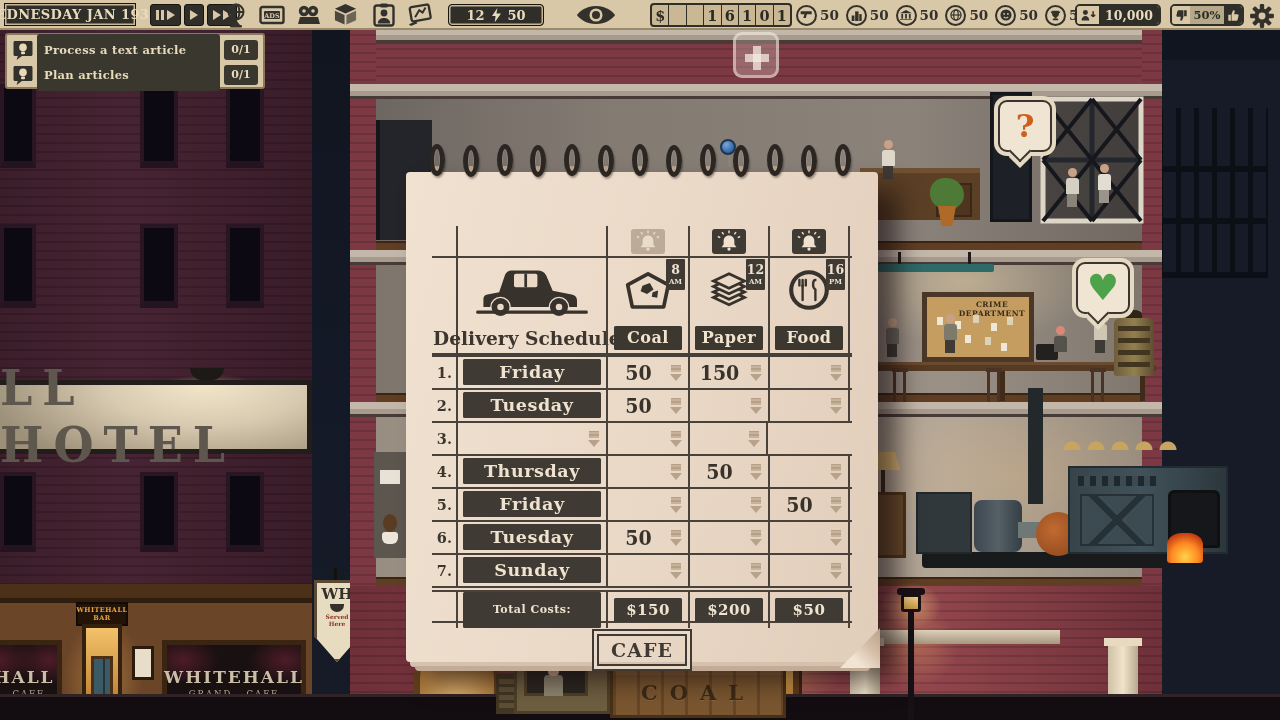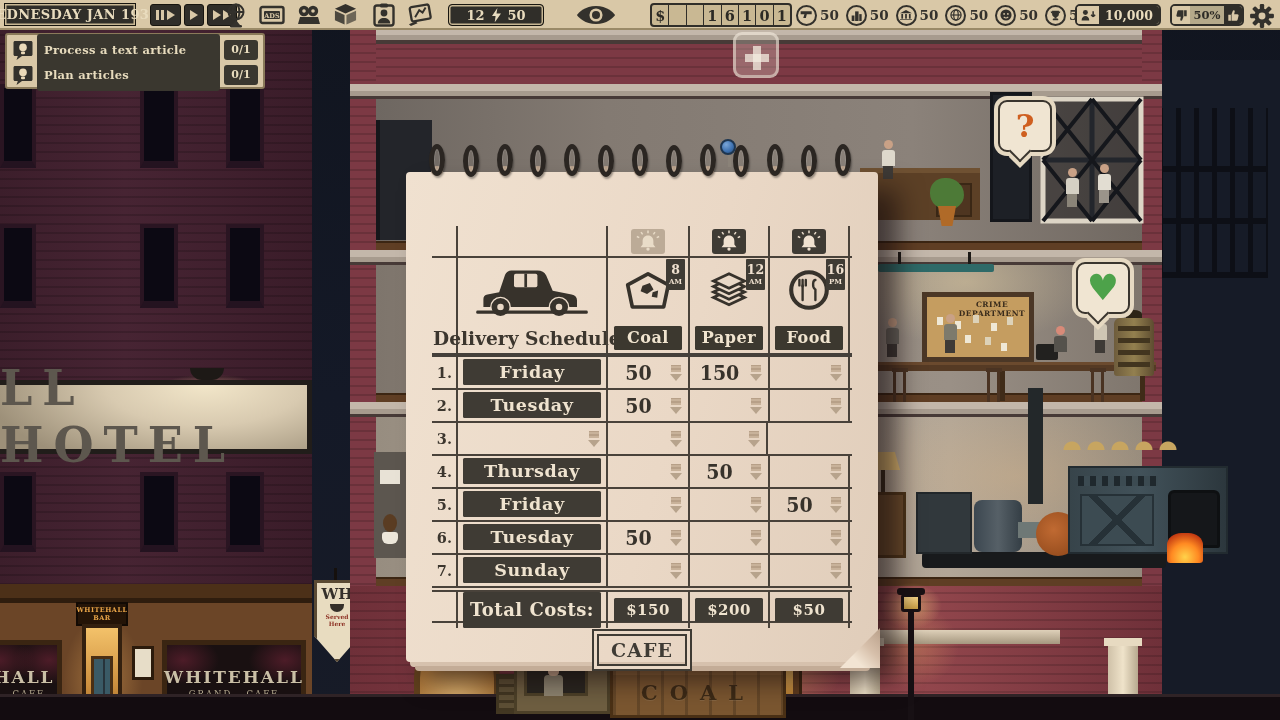--- a/index.html
+++ b/index.html
@@ -286,21 +286,21 @@
     display:flex;align-items:center;justify-content:center;font-size:17.5px;font-weight:bold;letter-spacing:.6px;}
   .vnum{flex:1;text-align:center;font-size:19px;font-weight:bold;color:#37322b;transform:scaleY(1.08);}
   .stepper{width:14px;margin-right:5px;display:flex;flex-direction:column;align-items:center;gap:1.5px;}
   .st-up{width:0;height:0;border-left:6.5px solid transparent;border-right:6.5px solid transparent;border-bottom:7px solid #bda původ;cursor:pointer;}
   .st-up{border-bottom-color:#b7a38c;}
   .st-mid{width:10px;height:7px;background:repeating-linear-gradient(0deg,#c8b29a 0 2px,#b7a088 2px 4px);}
   .st-down{width:0;height:0;border-left:6.5px solid transparent;border-right:6.5px solid transparent;border-top:7px solid #b7a38c;cursor:pointer;}
   .ruledbl{height:4px;border-bottom:2px solid #49423a;}
   #r-totals{height:31px;border-bottom:2px solid #49423a;}
   .totlabel{width:138px;height:36px;background:#3f3b34;color:#efe3cf;border-radius:1.5px;
-    display:flex;align-items:center;justify-content:center;font-size:18px;font-weight:bold;letter-spacing:.5px;}
+    display:flex;align-items:center;justify-content:center;font-size:11px;font-weight:bold;letter-spacing:.5px;}
   .totbox{width:68px;height:24px;background:#3f3b34;color:#efe3cf;border-radius:1.5px;
     display:flex;align-items:center;justify-content:center;font-size:15px;font-weight:bold;letter-spacing:.5px;}
   #closewrap{height:54px;display:flex;align-items:center;justify-content:center;}
   #closebtn{background:transparent;border:2.5px solid #3f3b34;box-shadow:0 0 0 3px #ead9c7,0 0 0 5px #3f3b34;
     color:#3f3b34;font-family:inherit;font-size:19px;font-weight:bold;letter-spacing:1px;padding:3px 12px;cursor:pointer;}
 
   
   .racksvg{position:absolute;left:0;top:0;}
 </style>
 </head>

